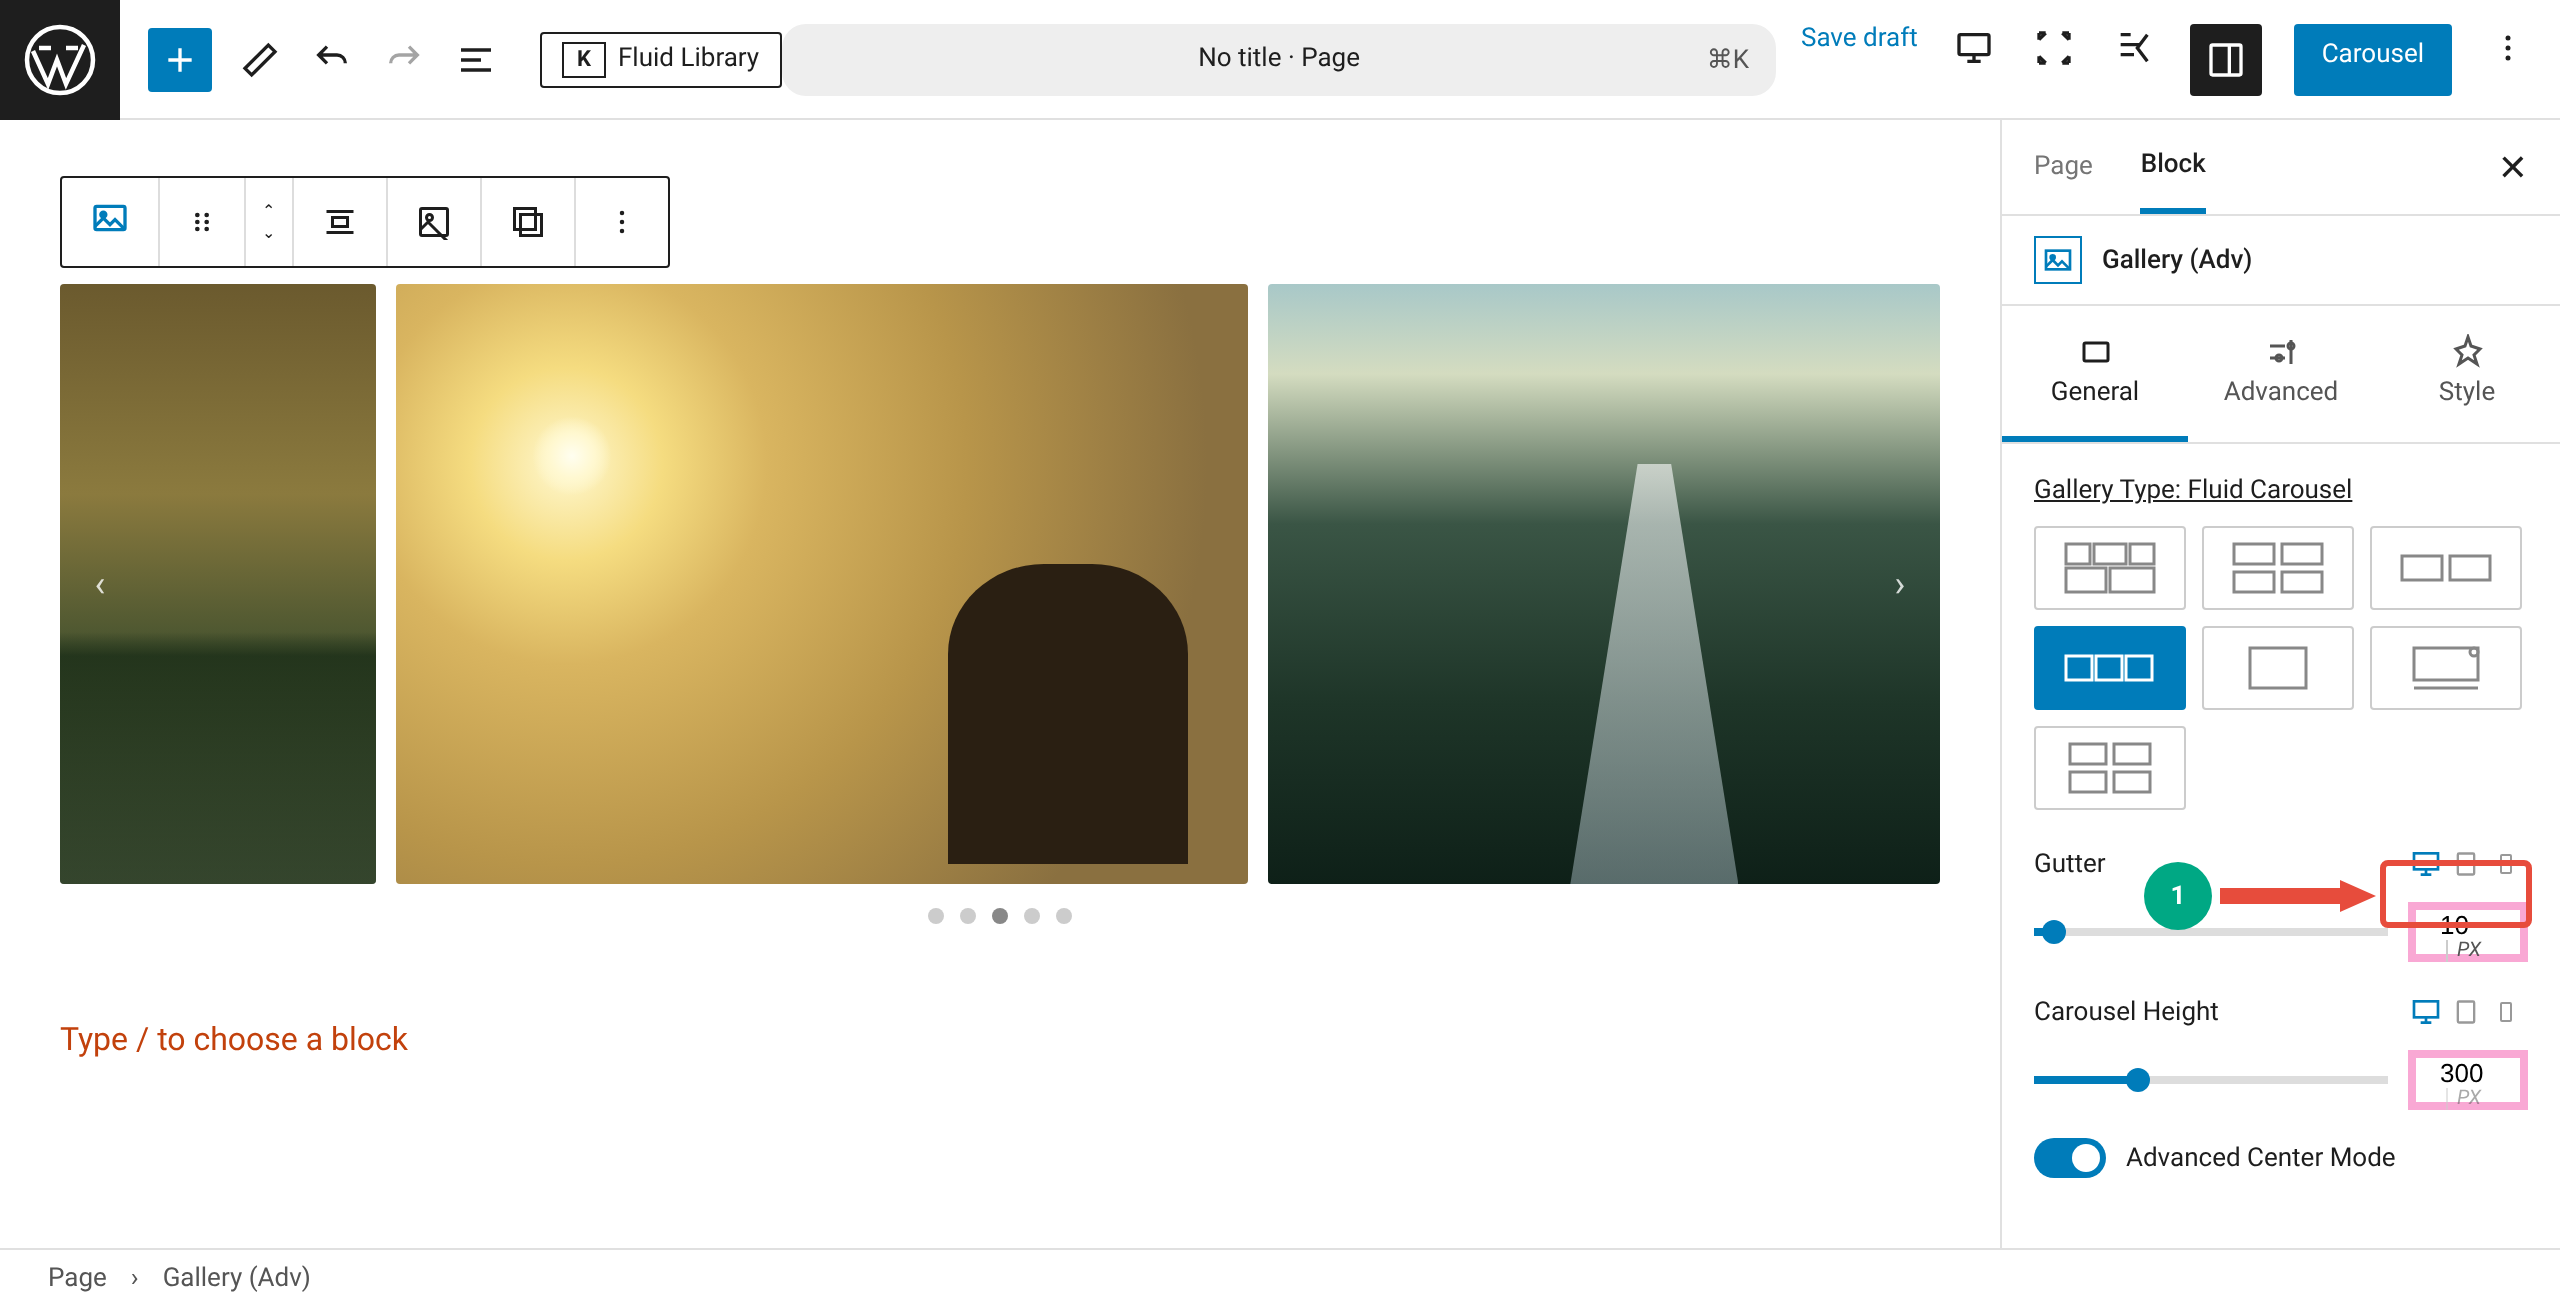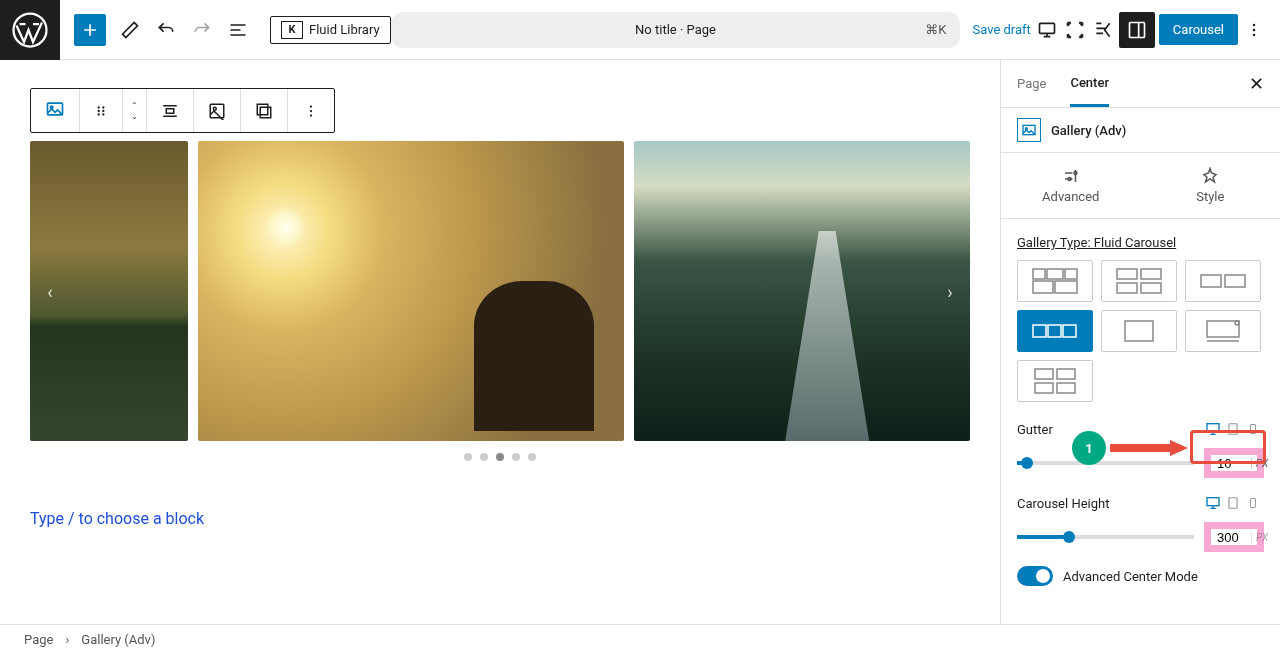--- a/index.html
+++ b/index.html
@@ -7,21 +7,21 @@
 .toolbar { height: 60px; background: #fff; border-bottom: 1px solid #e0e0e0; display: flex; align-items: center; padding: 0; }
 .wp-logo { width: 60px; height: 60px; background: #1e1e1e; display: flex; align-items: center; justify-content: center; }
 .wp-logo svg { width: 36px; height: 36px; fill: #fff; }
 .tb-left { display: flex; align-items: center; gap: 12px; padding-left: 14px; }
 .add-btn { width: 32px; height: 32px; background: #007cba; border-radius: 2px; display: flex; align-items: center; justify-content: center; color: #fff; cursor: pointer; }
 .tb-icon { width: 24px; height: 24px; display: flex; align-items: center; justify-content: center; cursor: pointer; color: #1e1e1e; }
 .design-lib { display: flex; align-items: center; border: 1px solid #1e1e1e; border-radius: 2px; padding: 4px 10px; margin-left: 8px; cursor: pointer; gap: 6px; }
 .design-lib-icon { width: 22px; height: 18px; border: 1.5px solid #1e1e1e; display: flex; align-items: center; justify-content: center; font-size: 11px; font-weight: bold; }
 .title-bar { flex: 1; background: #eee; height: 36px; margin: 0 12px 0 0; border-radius: 12px; display: flex; align-items: center; justify-content: center; position: relative; }
 .title-bar .shortcut { position: absolute; right: 14px; color: #555; }
-.tb-right { display: flex; align-items: center; gap: 4px; padding-right: 14px; }
+.tb-right { display: flex; gap: 16px; padding-right: 14px; }
 .save-draft { color: #007cba; cursor: pointer; }
 .sidebar-toggle { width: 36px; height: 36px; background: #1e1e1e; display: flex; align-items: center; justify-content: center; color: #fff; border-radius: 2px; cursor: pointer;}
 .publish-btn { background: #007cba; color: #fff; padding: 8px 14px; border-radius: 2px; cursor: pointer; }
 .main { display: flex; height: calc(654px - 60px - 30px); }
 .canvas { flex: 1; padding: 28px 30px; position: relative; }
 .block-tb { display: inline-flex; border: 1px solid #1e1e1e; border-radius: 2px; background: #fff; }
 .block-tb-cell { border-right: 1px solid #ddd; display: flex; align-items: center; justify-content: center; padding: 10px 14px; cursor: pointer; }
 .block-tb-cell:last-child { border-right: none; }
 .block-tb-cell.updown { flex-direction: column; padding: 4px 8px; gap: 2px; font-size: 8px; }
 .carousel { margin-top: 8px; display: flex; gap: 10px; position: relative; }
@@ -32,21 +32,21 @@
 .slide2::before { content: ""; position: absolute; left: 16%; top: 22%; width: 40px; height: 40px; background: radial-gradient(circle, #fffef0 0%, #fff8d0 40%, transparent 70%); border-radius: 50%; }
 .slide2::after { content: ""; position: absolute; right: 30px; bottom: 10px; width: 120px; height: 150px; background: #2a1f12; border-radius: 40% 40% 0 0 / 30% 30% 0 0; }
 .slide3 { width: 336px; background: linear-gradient(180deg, #a8c8c8 0%, #d4dcc0 15%, #3a5545 40%, #1e3528 70%, #0e2018 100%); position: relative; }
 .slide3::after { content:""; position:absolute; left:45%; top:30%; width:25%; height:70%; background: linear-gradient(180deg, rgba(255,255,255,0.6) 0%, rgba(200,220,230,0.4) 100%); clip-path: polygon(40% 0, 60% 0, 100% 100%, 0 100%); }
 .car-arrow { position: absolute; top: 50%; transform: translateY(-50%); width: 28px; height: 28px; display: flex; align-items: center; justify-content: center; color: rgba(255,255,255,0.8); font-size: 18px; cursor: pointer; }
 .car-arrow.l { left: 6px; }
 .car-arrow.r { right: 6px; }
 .dots { display: flex; gap: 8px; justify-content: center; margin-top: 12px; }
 .dot { width: 8px; height: 8px; border-radius: 50%; background: #ccc; cursor: pointer; }
 .dot.active { background: #888; }
-.placeholder { margin-top: 48px; color: #1d4ed8; font-size: 16px; }
+.placeholder { margin-top: 48px; color: #c2410c; font-size: 16px; }
 .sidebar { width: 280px; border-left: 1px solid #e0e0e0; display: flex; flex-direction: column; }
 .sb-tabs { display: flex; align-items: center; border-bottom: 1px solid #e0e0e0; padding: 0 16px; height: 48px; }
 .sb-tab { padding: 14px 0; margin-right: 24px; cursor: pointer; color: #757575; }
 .sb-tab.active { color: #1e1e1e; font-weight: 500; border-bottom: 3px solid #007cba; }
 .sb-close { margin-left: auto; cursor: pointer; font-size: 18px; }
 .sb-blockname { display: flex; align-items: center; gap: 10px; padding: 10px 16px; border-bottom: 1px solid #e0e0e0; }
 .sb-blockicon { width: 24px; height: 24px; background:#fff; border:1px solid #007cba; display:flex; align-items:center; justify-content:center; }
 .sb-subtabs { display: flex; border-bottom: 1px solid #e0e0e0; }
 .sb-subtab { flex: 1; text-align: center; padding: 14px 0; cursor: pointer; color: #555; display:flex; flex-direction:column; align-items:center; gap:4px; }
 .sb-subtab.active { color: #1e1e1e; border-bottom: 3px solid #007cba; }
@@ -60,21 +60,21 @@
 .device-btns { display: flex; gap: 2px; padding: 2px; align-items: center; }
 .device-btn { width: 18px; height: 18px; display: flex; align-items: center; justify-content: center; cursor: pointer; color: #999; }
 .device-btn.active { color: #007cba; }
 .anno-arrow { position: absolute; left: 1110px; top: 438px; width: 80px; height: 20px; z-index: 10; }
 .anno-circle { position: absolute; left: 1072px; top: 431px; width: 34px; height: 34px; background: #00a884; border-radius: 50%; color: #fff; display: flex; align-items: center; justify-content: center; font-weight: bold; z-index: 11; }
 .anno-box { position: absolute; left: 1190px; top: 430px; width: 76px; height: 34px; border: 3px solid #e74c3c; border-radius: 4px; z-index: 9; }
 .slider-row { display: flex; align-items: center; gap: 10px; margin-bottom: 14px; }
 .slider { flex: 1; height: 4px; background: #ddd; position: relative; }
 .slider .fill { position: absolute; height: 4px; background: #007cba; left: 0; }
 .slider .thumb { position: absolute; width: 12px; height: 12px; background: #007cba; border-radius: 50%; top: -4px; }
-.numbox { width: 60px; height: 30px; border: 7px solid #f9a8d4; display: flex; align-items: center; }
+.numbox { width: 60px; height: 30px; border: 4px solid #f9a8d4; display: flex; align-items: center; flex-direction: column; }
 .numbox input { width: 40px; border: none; padding: 0 6px; font-size: 13px; outline: none; }
 .numbox .unit { border-left: 1px solid #ccc; font-size: 10px; padding: 0 4px; color: #555; font-style: italic; }
 .toggle-row { display: flex; align-items: center; gap: 10px; }
 .toggle { width: 36px; height: 20px; background: #007cba; border-radius: 10px; position: relative; cursor: pointer; }
 .toggle .knob { position: absolute; width: 14px; height: 14px; background: #fff; border-radius: 50%; top: 3px; right: 3px; }
 .breadcrumb { height: 30px; border-top: 1px solid #e0e0e0; display: flex; align-items: center; padding: 0 24px; gap: 12px; font-size: 13px; color: #555; }
 </style>
 </head>
 <body>
 
@@ -221,34 +221,40 @@
       <div class="dot"></div>
       <div class="dot"></div>
     </div>
 
     <div class="placeholder">Type / to choose a block</div>
   </div>
 
   <div class="sidebar">
     <div class="sb-tabs">
       <div class="sb-tab">Page</div>
-      <div class="sb-tab active">Center</div>
+      <div class="sb-tab active">Block</div>
       <div class="sb-close">✕</div>
     </div>
     <div class="sb-blockname">
       <div class="sb-blockicon">
           <svg width="16" height="16" viewBox="0 0 24 24" fill="none" stroke="#007cba" stroke-width="2">
             <rect x="3" y="5" width="18" height="14"></rect>
             <circle cx="8" cy="10" r="1.5" fill="#007cba"></circle>
             <path d="M3 17l5-5 4 4 3-3 6 6"></path>
           </svg>
         </div>
       <span style="font-weight:500">Gallery (Adv)</span>
     </div>
     <div class="sb-subtabs">
+      <div class="sb-subtab active">
+          <svg width="18" height="18" viewBox="0 0 24 24" fill="none" stroke="currentColor" stroke-width="2">
+            <rect x="4" y="6" width="16" height="12" rx="1"></rect>
+          </svg>
+          <span>General</span>
+        </div>
       <div class="sb-subtab">
           <svg width="18" height="18" viewBox="0 0 24 24" fill="none" stroke="currentColor" stroke-width="2">
             <path d="M4 8h10M4 16h10M18 4v8M18 20v-8"></path>
             <circle cx="18" cy="8" r="2"></circle>
             <circle cx="10" cy="16" r="2"></circle>
           </svg>
           <span>Advanced</span>
         </div>
       <div class="sb-subtab">
           <svg width="18" height="18" viewBox="0 0 24 24" fill="none" stroke="currentColor" stroke-width="2">

